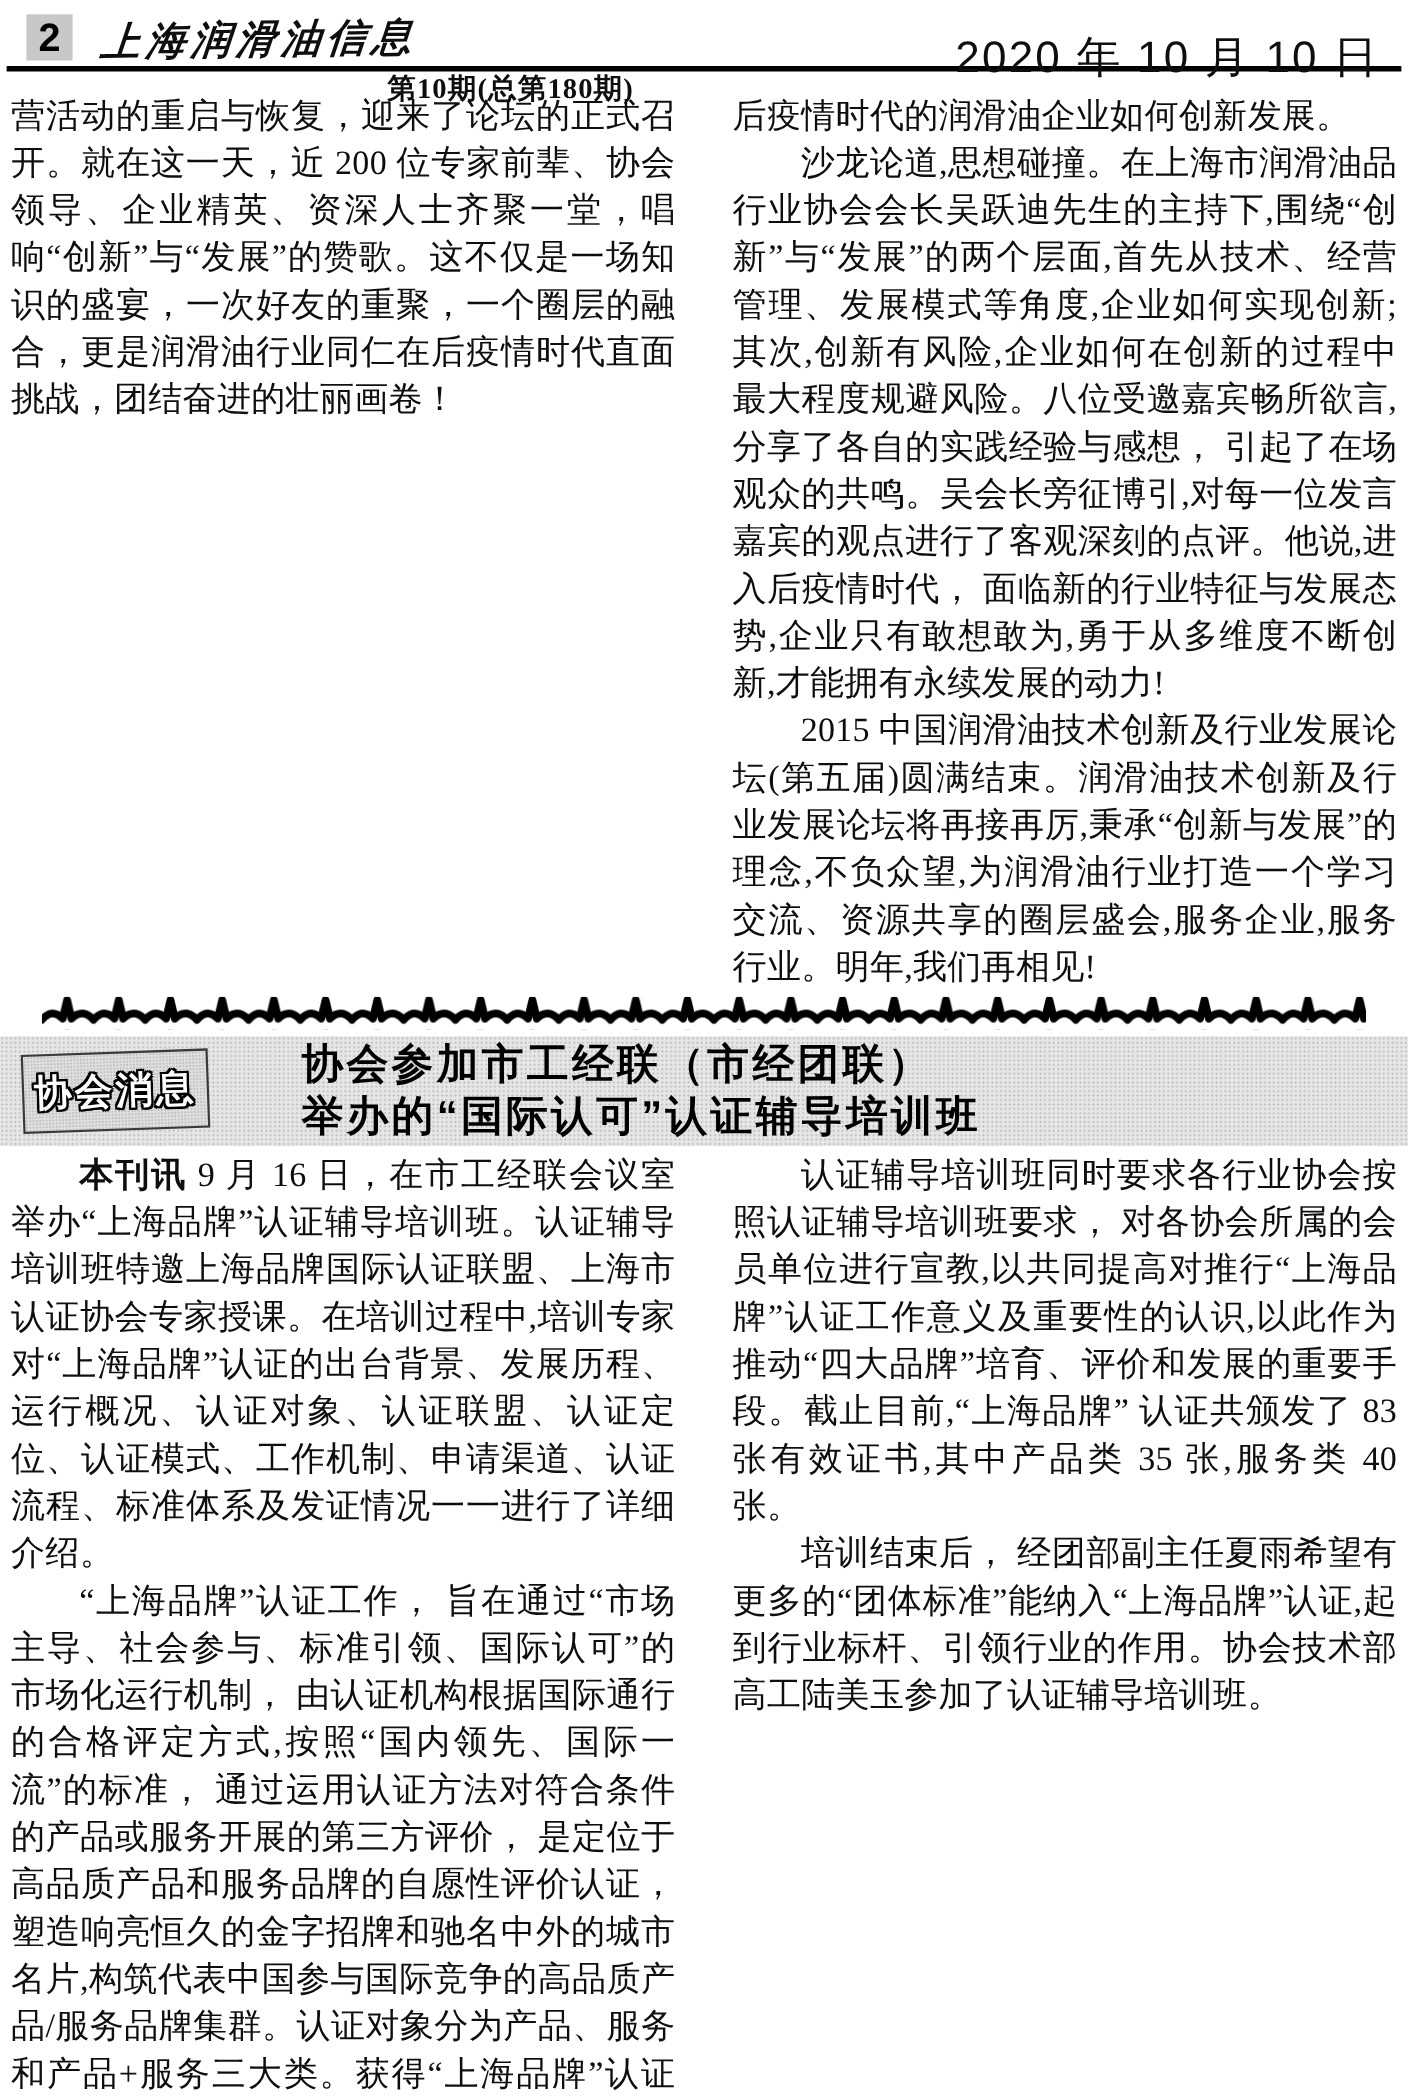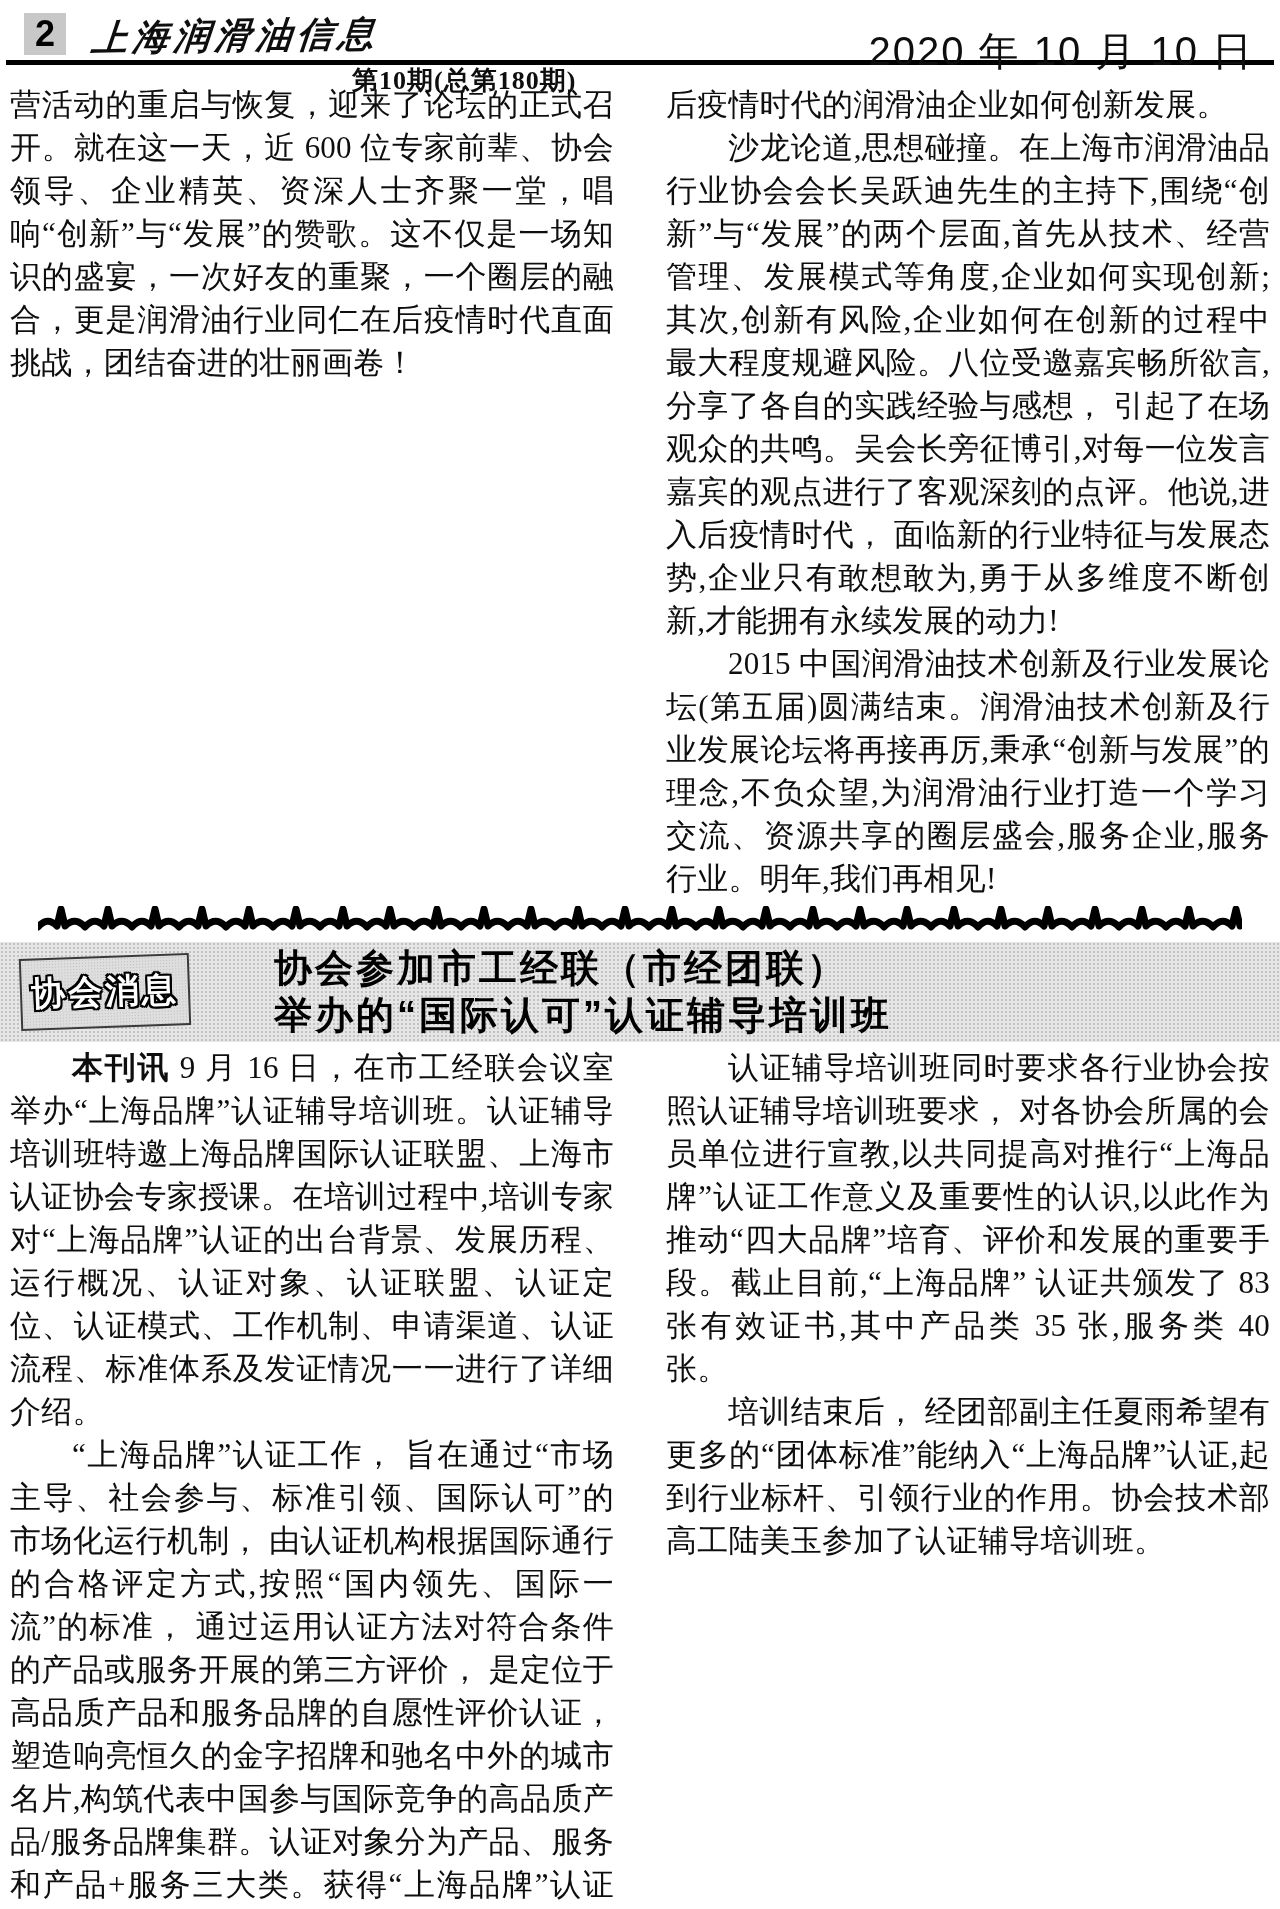--- a/index.html
+++ b/index.html
@@ -72,21 +72,21 @@
   <header class="hdr">
     <div class="pagenum">2</div>
     <div class="masthead">上海润滑油信息</div>
     <div class="issue">第10期(总第180期)</div>
     <div class="pdate">2020 年 10 月 10 日</div>
   </header>
   <div class="rule"></div>
 
   <section class="columns article1">
     <div class="col">
-      <p class="noindent">营活动的重启与恢复，迎来了论坛的正式召开。就在这一天，近 600 位专家前辈、协会领导、企业精英、资深人士齐聚一堂，唱响“创新”与“发展”的赞歌。这不仅是一场知识的盛宴，一次好友的重聚，一个圈层的融合，更是润滑油行业同仁在后疫情时代直面挑战，团结奋进的壮丽画卷！</p>
+      <p class="noindent">营活动的重启与恢复，迎来了论坛的正式召开。就在这一天，近 200 位专家前辈、协会领导、企业精英、资深人士齐聚一堂，唱响“创新”与“发展”的赞歌。这不仅是一场知识的盛宴，一次好友的重聚，一个圈层的融合，更是润滑油行业同仁在后疫情时代直面挑战，团结奋进的壮丽画卷！</p>
     </div>
     <div class="col">
       <p class="noindent">后疫情时代的润滑油企业如何创新发展。</p>
       <p class="indent">沙龙论道,思想碰撞。在上海市润滑油品行业协会会长吴跃迪先生的主持下,围绕“创新”与“发展”的两个层面,首先从技术、经营管理、发展模式等角度,企业如何实现创新;其次,创新有风险,企业如何在创新的过程中最大程度规避风险。八位受邀嘉宾畅所欲言,分享了各自的实践经验与感想， 引起了在场观众的共鸣。吴会长旁征博引,对每一位发言嘉宾的观点进行了客观深刻的点评。他说,进入后疫情时代， 面临新的行业特征与发展态势,企业只有敢想敢为,勇于从多维度不断创新,才能拥有永续发展的动力!</p>
       <p class="indent">2015 中国润滑油技术创新及行业发展论坛(第五届)圆满结束。润滑油技术创新及行业发展论坛将再接再厉,秉承“创新与发展”的理念,不负众望,为润滑油行业打造一个学习交流、资源共享的圈层盛会,服务企业,服务行业。明年,我们再相见!</p>
     </div>
   </section>
 
   <div class="zigzag">
     <svg width="100%" height="30" preserveAspectRatio="none">

